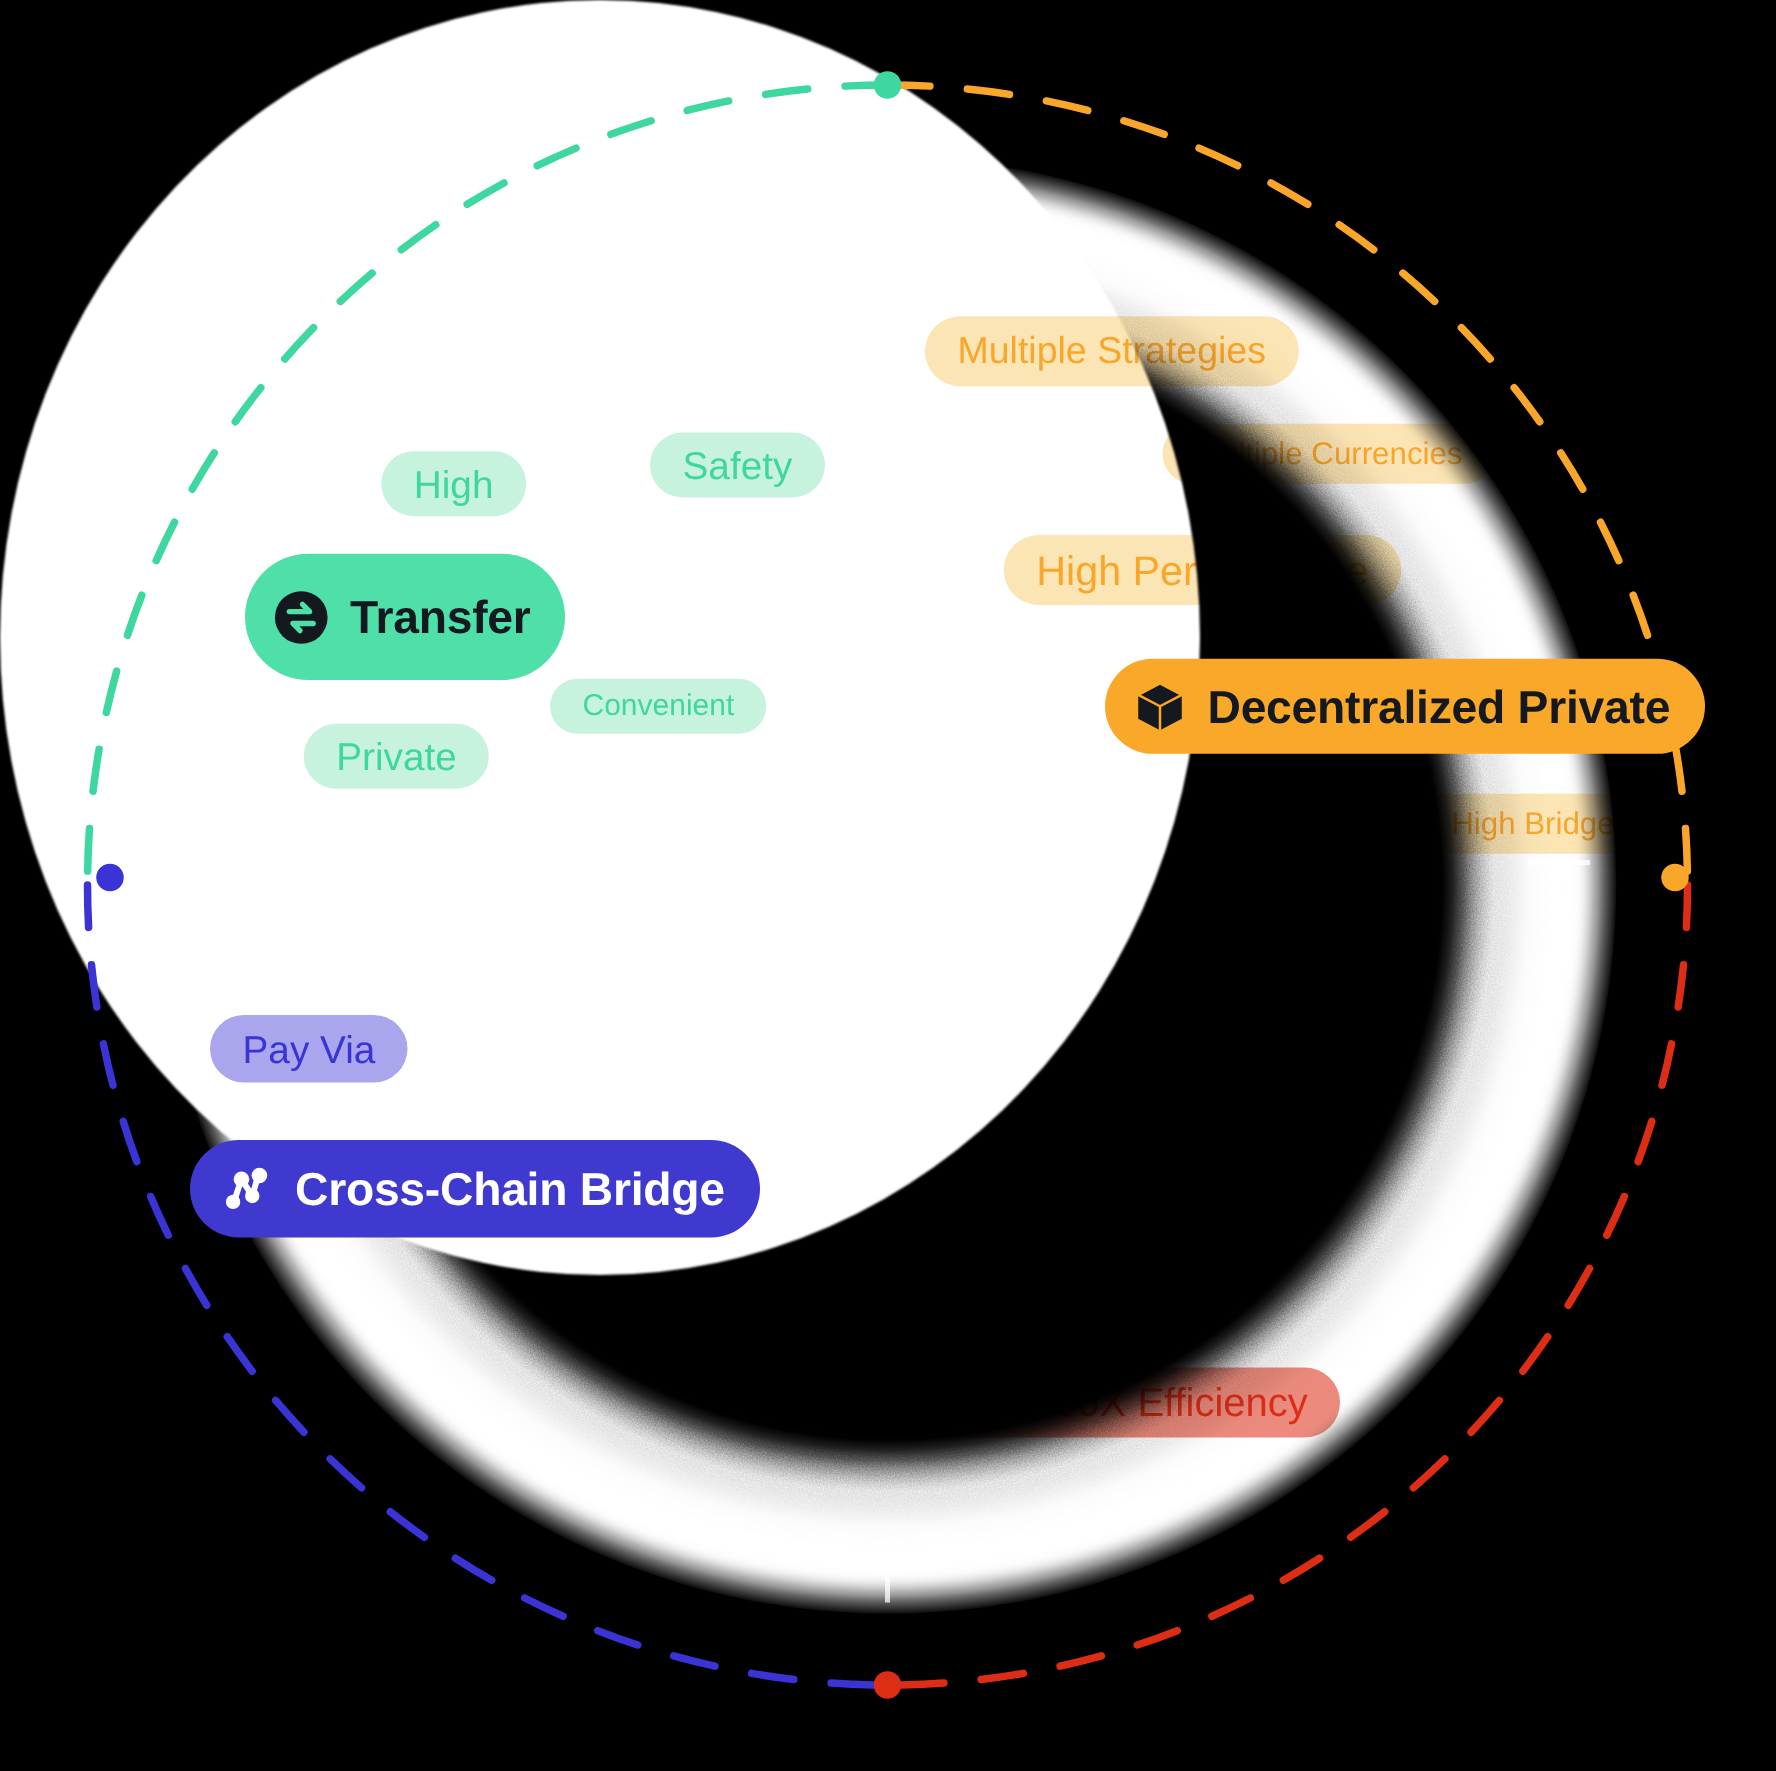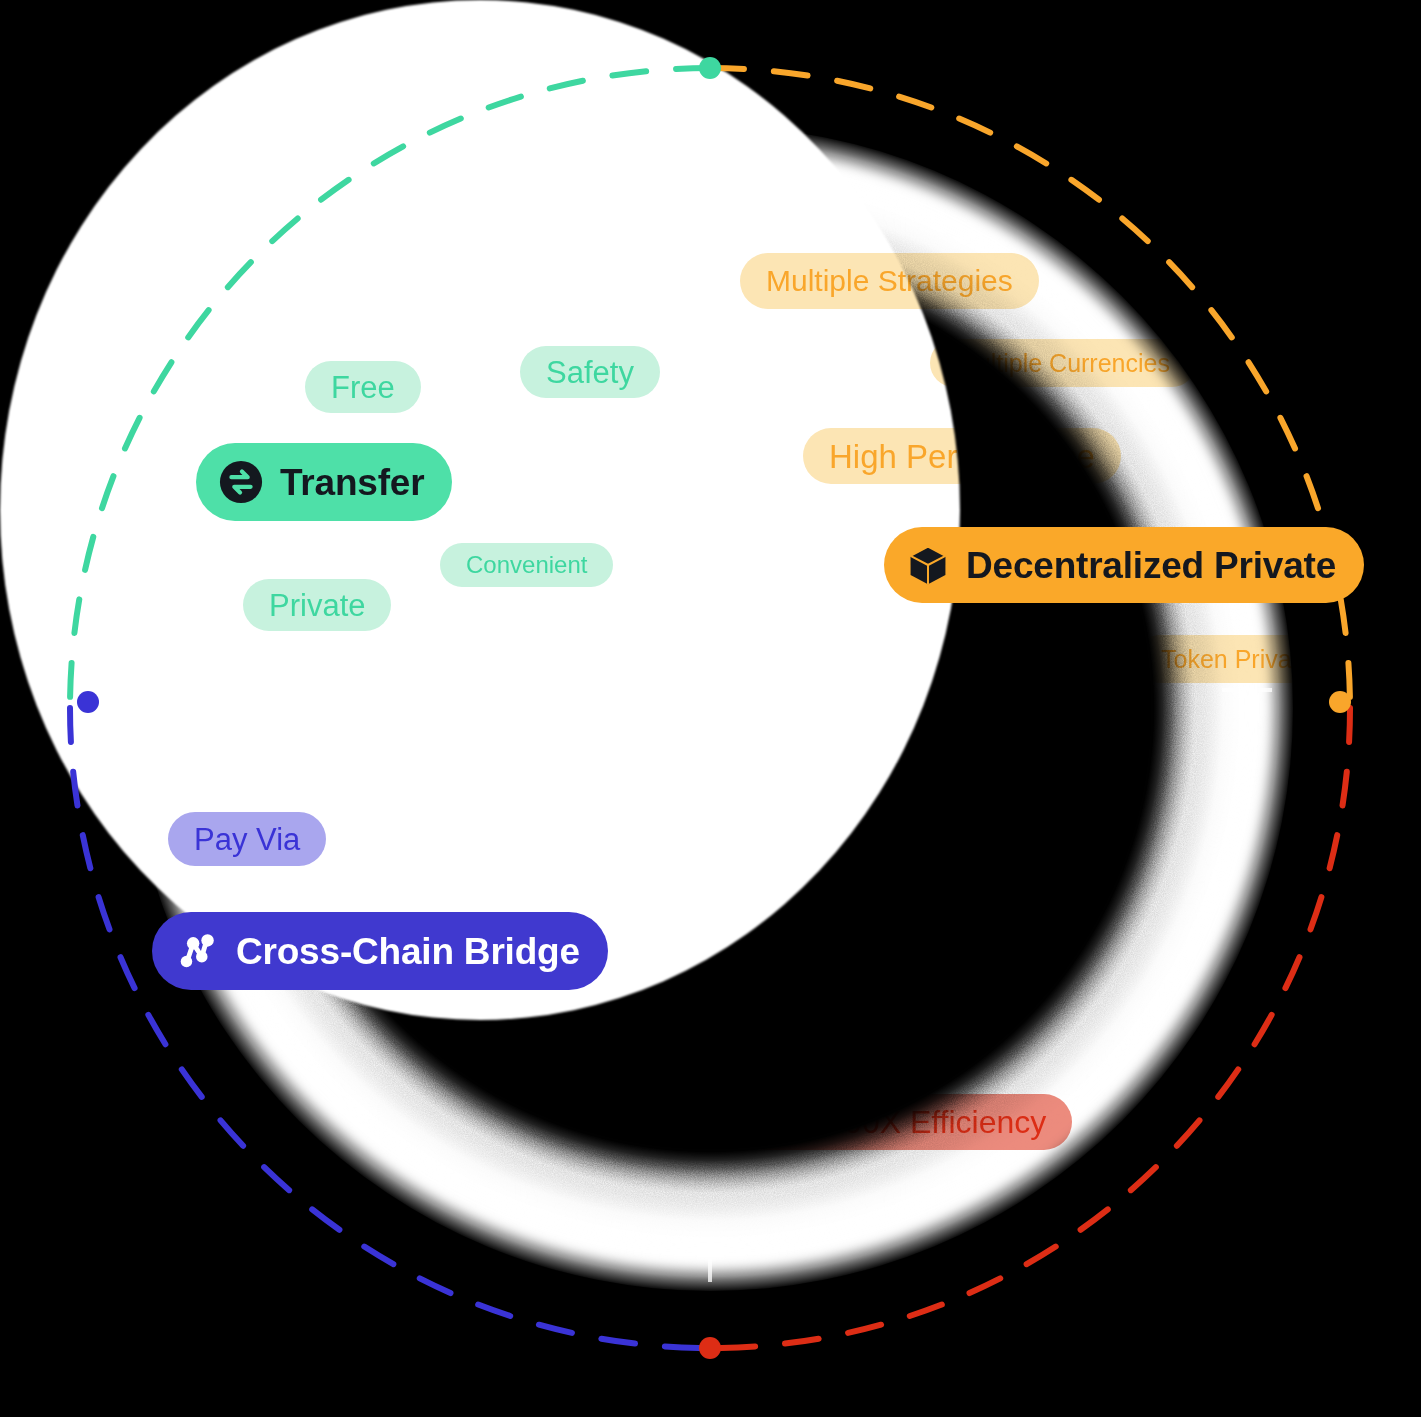--- a/index.html
+++ b/index.html
@@ -160,52 +160,52 @@
 
     <g stroke="#ffffff" stroke-width="4" opacity=".75">
       <line x1="710" y1="140" x2="710" y2="196"></line>
       <line x1="710" y1="1232" x2="710" y2="1282"></line>
       <line x1="155" y1="694" x2="205" y2="694"></line>
       <line x1="1222" y1="690" x2="1272" y2="690"></line>
     </g>
   </svg>
 
   <div class="pill tag soft g-green" style="left:305px;top:361px;height:52px;">
-    <span class="lbl" style="font-size:31px">Free</span>
+    <span class="lbl" style="font-size:31px">High</span>
   </div>
   <div class="pill tag soft g-green" style="left:520px;top:346px;height:52px;">
     <span class="lbl" style="font-size:31px">Safety</span>
   </div>
   <div class="pill tag soft g-green" style="left:440px;top:543px;height:44px;">
     <span class="lbl" style="font-size:24px">Convenient</span>
   </div>
   <div class="pill tag soft g-green" style="left:243px;top:579px;height:52px;">
     <span class="lbl" style="font-size:31px">Private</span>
   </div>
-  <div class="pill main m-green" style="left:196px;top:443px;height:78px;">
+  <div class="pill main m-green" style="left:196px;top:443px;height:101px;">
     <span class="ico">
       <svg width="46" height="46" viewBox="0 0 48 48">
         <circle cx="24" cy="24" r="22" fill="#14181f"></circle>
         <path d="M14 19 H31 L25 13 M34 29 H17 L23 35" fill="none" stroke="#4ee0a8" stroke-width="4.4" stroke-linecap="round" stroke-linejoin="round"></path>
       </svg>
     </span>
     <span class="lbl">Transfer</span>
   </div>
 
   <div class="pill tag soft g-orange" style="left:740px;top:253px;height:56px;">
     <span class="lbl" style="font-size:30px">Multiple Strategies</span>
   </div>
   <div class="pill tag soft g-orange" style="left:930px;top:339px;height:48px;">
     <span class="lbl" style="font-size:25px">Multiple Currencies</span>
   </div>
   <div class="pill tag soft g-orange" style="left:803px;top:428px;height:56px;">
     <span class="lbl" style="font-size:33px">High Performance</span>
   </div>
   <div class="pill tag soft g-orange" style="left:1135px;top:635px;height:48px;">
-    <span class="lbl" style="font-size:25px">Token Privacy</span>
+    <span class="lbl" style="font-size:25px">High Bridge</span>
   </div>
   <div class="pill main m-orange" style="left:884px;top:527px;height:76px;">
     <span class="ico">
       <svg width="44" height="44" viewBox="0 0 48 48">
         <path d="M24 4 L43 14 L24 24 L5 14 Z" fill="#14181f"></path>
         <path d="M5 14 L24 24 L24 45 L5 35 Z" fill="#14181f"></path>
         <path d="M43 14 L24 24 L24 45 L43 35 Z" fill="#14181f"></path>
         <path d="M24 4 L43 14 L24 24 L5 14 Z" fill="none" stroke="#faa829" stroke-width="2.2" stroke-linejoin="round"></path>
         <path d="M24 24 L24 45" stroke="#faa829" stroke-width="2.2"></path>
       </svg>

